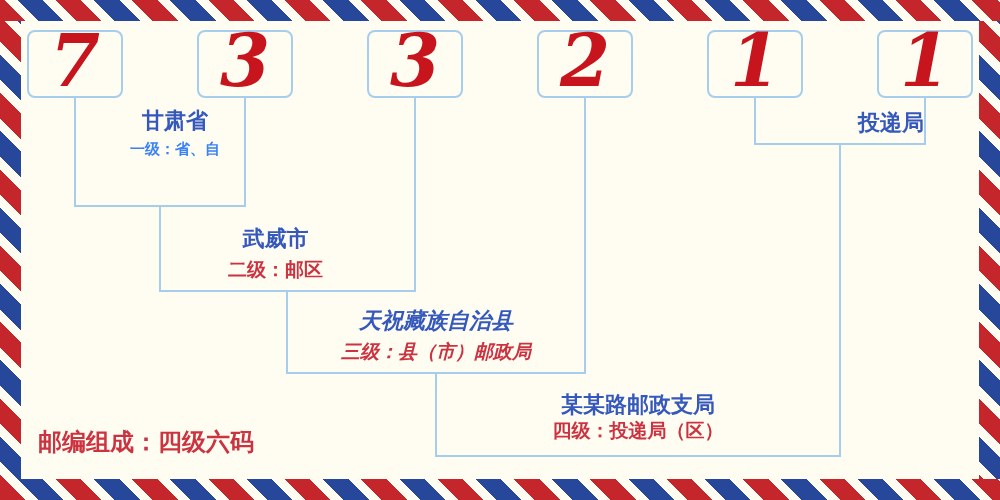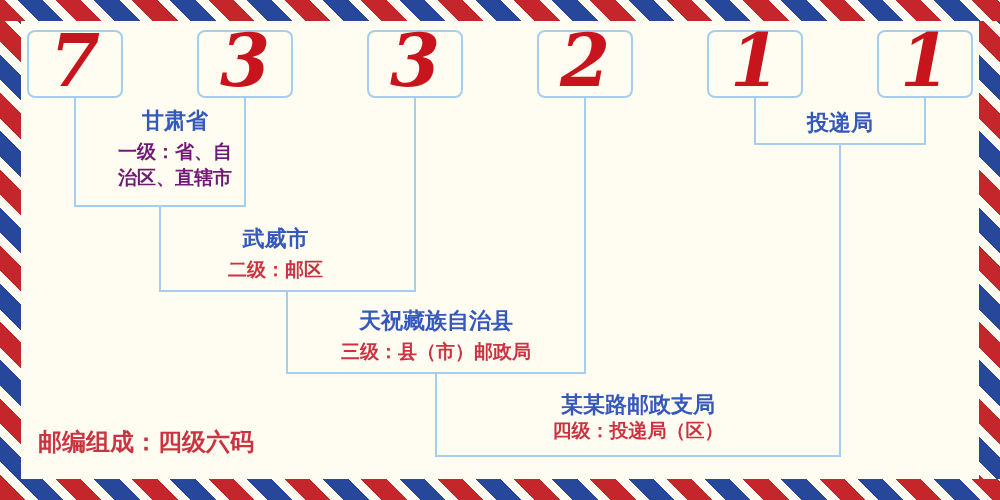--- a/index.html
+++ b/index.html
@@ -73,21 +73,21 @@
     line-height:1.2;
   }
   .desc {
     color:#cc3340;
     font-weight:bold;
     font-size:19px;
     line-height:1.35;
     margin-top:5px;
   }
   .desc.gap { margin-top:0; }
-  .desc-line { color:#701a75; font-weight:bold; font-size:19px; line-height:1.35; }
+  .desc-line { color:#3b82f6; font-weight:bold; font-size:15px; line-height:1.35; }
 
   .footer-note {
     position:absolute;
     left:38px;
     top:426px;
     color:#cc3340;
     font-weight:bold;
     font-size:24px;
   }
 </style>
@@ -137,35 +137,34 @@
   <div class="ln h" style="left:754px; top:143px; width:172px;"></div>
 
   <div class="ln v" style="left:435px; top:372px; height:83px;"></div>
   <div class="ln h" style="left:435px; top:455px; width:406px;"></div>
   <div class="ln v" style="left:839px; top:143px; height:312px;"></div>
 
   <div class="label" style="left:76px; top:108px; width:168px;padding-left:30px;">
     <div class="name">甘肃省</div>
     <div class="desc">
       <div class="desc-line">一级：省、自</div>
-      <div class="desc-line">治区、直辖市</div>
     </div>
   </div>
 
   <div class="label" style="left:161px; top:226px; width:229px;">
     <div class="name">武威市</div>
     <div class="desc">二级：邮区</div>
   </div>
 
-  <div class="label" style="left:288px; top:308px; width:296px;">
+  <div class="label" style="left:288px; top:308px; width:296px;font-style:italic;">
     <div class="name">天祝藏族自治县</div>
     <div class="desc">三级：县（市）邮政局</div>
   </div>
 
-  <div class="label" style="left:756px; top:110px; width:168px;">
+  <div class="label" style="left:756px; top:110px; width:168px;text-align:right;">
     <div class="name">投递局</div>
   </div>
 
   <div class="label" style="left:437px; top:392px; width:402px;">
     <div class="name">某某路邮政支局</div>
     <div class="desc gap">四级：投递局（区）</div>
   </div>
 
   <div class="footer-note">邮编组成：四级六码</div>
 

